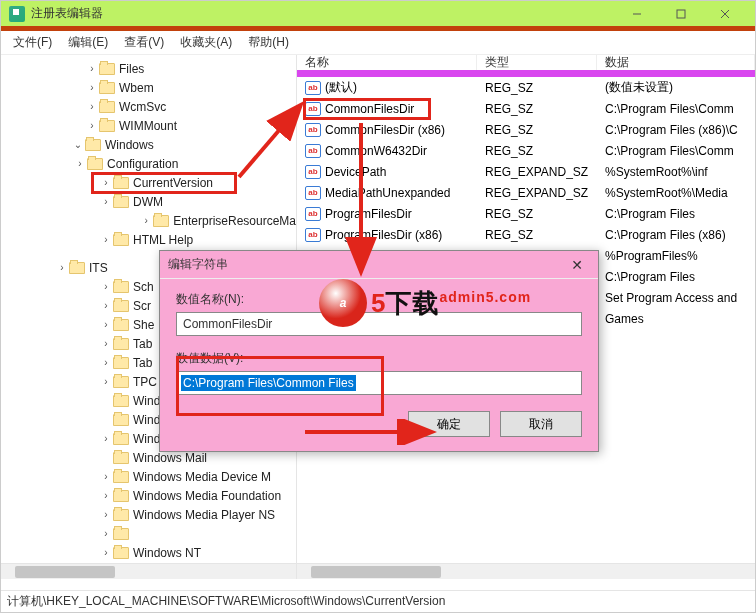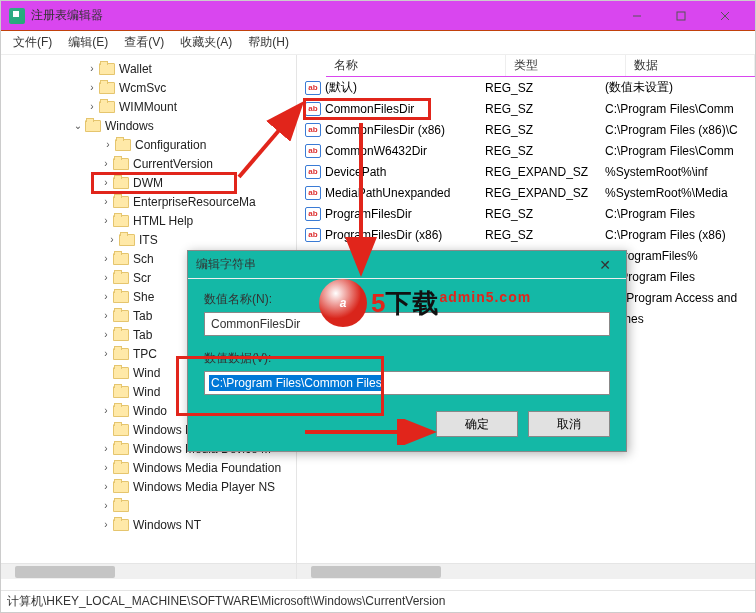--- a/index.html
+++ b/index.html
@@ -1,55 +1,55 @@
 <!DOCTYPE html>
 <html><head>
 <meta charset="utf-8">
 <style>
 * { box-sizing: border-box; margin: 0; padding: 0; font-family: "Microsoft YaHei", "Segoe UI", sans-serif; font-size: 12px; }
 body { width: 756px; height: 613px; background: #fff; position: relative; overflow: hidden; border: 1px solid #ccc; }
-.titlebar { height: 30px; display: flex; align-items: center; padding: 0 8px; background: #d946ef; border-bottom: 1px solid #c2410c; }
+.titlebar { height: 30px; display: flex; align-items: center; padding: 0 8px; background: #bef264; border-bottom: 5px solid #c2410c; }
 .titlebar .app-icon { width: 16px; height: 16px; margin-right: 6px; background: linear-gradient(135deg,#3a8,#2a7); border-radius: 2px; position: relative; }
 .titlebar .app-icon::after { content: ""; position: absolute; left: 4px; top: 3px; width: 6px; height: 6px; background: #fff; }
 .titlebar .title { flex: 1; color: #333; }
 .titlebar .winbtn { width: 44px; height: 30px; display: flex; align-items: center; justify-content: center; color: #555; }
 .titlebar .winbtn svg { width: 10px; height: 10px; }
 .menubar { height: 24px; display: flex; align-items: center; padding: 0 4px; border-bottom: 1px solid #eee; }
 .menubar .menu-item { padding: 2px 8px; color: #333; }
 .content { display: flex; height: 524px; position: relative; }
 .tree { width: 296px; border-right: 1px solid #e5e5e5; overflow: hidden; position: relative; }
 .tree-inner { padding: 4px 0 0 0; }
 .tree-row { display: flex; align-items: center; height: 19px; white-space: nowrap; position: relative; }
 .tw { width: 14px; height: 14px; display: inline-flex; align-items: center; justify-content: center; color: #555; font-size: 10px; }
 .tw::before { content: "›"; display: inline-block; transform: none; }
 .tw.open::before { content: "⌄"; }
 .tw.none::before { content: ""; }
 .folder-icon { width: 16px; height: 12px; background: #ffe9a8; border: 1px solid #e5c56e; border-radius: 1px 1px 0 0; margin-right: 4px; position: relative; }
 .folder-icon::before { content: ""; position: absolute; top: -3px; left: 0; width: 6px; height: 3px; background: #ffe9a8; border: 1px solid #e5c56e; border-bottom: none; }
 .tree-label { color: #222; }
 .list { flex: 1; position: relative; overflow: hidden; }
-.list-header { display: flex; height: 22px; align-items: center; border-bottom: 1px solid #d946ef; background: #fff; margin-left: 29px; }
+.list-header { display: flex; height: 22px; align-items: center; border-bottom: 7px solid #d946ef; background: #fff; }
 .list-header .col { padding: 0 8px; color: #333; border-right: 1px solid #eee; height: 100%; display: flex; align-items: center; }
 .col-name { width: 180px; }
 .col-type { width: 120px; }
 .col-data { flex: 1; }
 .list-body { }
 .list-row { display: flex; height: 21px; align-items: center; }
 .list-row .cell { padding: 0 8px; white-space: nowrap; overflow: hidden; text-overflow: ellipsis; }
 .list-row .c-name { width: 180px; display: flex; align-items: center; gap: 4px; }
 .list-row .c-type { width: 120px; }
 .list-row .c-data { flex: 1; }
 .val-icon { width: 16px; height: 14px; background: #fff; border: 1px solid #3a7bd5; border-radius: 2px; display: inline-flex; align-items: center; justify-content: center; font-size: 8px; color: #d33; font-weight: bold; }
 .val-icon::after { content: "ab"; }
 .scrollbar-h { position: absolute; left: 0; right: 0; bottom: 0; height: 16px; background: #f0f0f0; border-top: 1px solid #e5e5e5; }
 .scrollbar-h .thumb { position: absolute; top: 2px; height: 12px; background: #c5c5c5; border-radius: 2px; }
 .statusbar { position: absolute; left: 0; right: 0; bottom: 0; height: 22px; display: flex; align-items: center; padding: 0 6px; border-top: 1px solid #e5e5e5; background: #fff; color: #333; }
 .hl-red { position: absolute; border: 3px solid #e1251b; pointer-events: none; }
 .arrow { position: absolute; pointer-events: none; }
-.dialog { position: absolute; left: 186px; top: 249px; width: 440px; background: #14b8a6; border: 1px solid #888; box-shadow: 2px 2px 10px rgba(0,0,0,.3); }
+.dialog { position: absolute; left: 158px; top: 249px; width: 440px; background: #f9a8d4; border: 1px solid #888; box-shadow: 2px 2px 10px rgba(0,0,0,.3); }
 .dialog .titlebar2 { height: 28px; display: flex; align-items: center; padding: 0 8px; border-bottom: 1px solid #eee; }
 .dialog .titlebar2 .t { flex: 1; color: #333; }
 .dialog .titlebar2 .close { width: 26px; height: 22px; display: flex; align-items: center; justify-content: center; font-size: 14px; color: #333; }
 .dialog .body { padding: 12px 16px 14px; }
 .dialog label { display: block; margin-bottom: 4px; color: #333; }
 .dialog input.text { width: 100%; height: 24px; border: 1px solid #888; padding: 0 6px; background: #fff; }
 .dialog input.text.ro { background: #fff; color: #333; }
 .dialog .sel { background: #0078d7; color: #fff; }
 .dialog .btnrow { display: flex; justify-content: flex-end; gap: 10px; margin-top: 16px; }
 .dialog button { width: 82px; height: 26px; background: #e1e1e1; border: 1px solid #888; }
@@ -89,63 +89,68 @@
   <span class="menu-item">收藏夹(A)</span>
   <span class="menu-item">帮助(H)</span>
 </div>
 
 <div class="content">
   <div class="tree">
     <div class="tree-inner" id="tree-inner">
         <div class="tree-row" style="padding-left: 84px;">
           <span class="tw "></span>
           <span class="folder-icon"></span>
-          <span class="tree-label">Wallet</span>
+          <span class="tree-label">Files</span>
+        </div>
+        <div class="tree-row" style="padding-left: 84px;">
+          <span class="tw "></span>
+          <span class="folder-icon"></span>
+          <span class="tree-label">Wbem</span>
         </div>
         <div class="tree-row" style="padding-left: 84px;">
           <span class="tw "></span>
           <span class="folder-icon"></span>
           <span class="tree-label">WcmSvc</span>
         </div>
         <div class="tree-row" style="padding-left: 84px;">
           <span class="tw "></span>
           <span class="folder-icon"></span>
           <span class="tree-label">WIMMount</span>
         </div>
         <div class="tree-row" style="padding-left: 70px;">
           <span class="tw open"></span>
           <span class="folder-icon"></span>
           <span class="tree-label">Windows</span>
         </div>
-        <div class="tree-row" style="padding-left: 100px;">
+        <div class="tree-row" style="padding-left: 72px;">
           <span class="tw "></span>
           <span class="folder-icon"></span>
           <span class="tree-label">Configuration</span>
         </div>
         <div class="tree-row" style="padding-left: 98px;">
           <span class="tw "></span>
           <span class="folder-icon"></span>
           <span class="tree-label">CurrentVersion</span>
         </div>
         <div class="tree-row" style="padding-left: 98px;">
           <span class="tw "></span>
           <span class="folder-icon"></span>
           <span class="tree-label">DWM</span>
         </div>
-        <div class="tree-row" style="padding-left: 98px;">
+        <div class="tree-row" style="padding-left: 98px; justify-content: flex-end;">
           <span class="tw "></span>
           <span class="folder-icon"></span>
           <span class="tree-label">EnterpriseResourceMa</span>
         </div>
         <div class="tree-row" style="padding-left: 98px;">
           <span class="tw "></span>
           <span class="folder-icon"></span>
           <span class="tree-label">HTML Help</span>
         </div>
-        <div class="tree-row" style="padding-left: 104px;">
+        <div class="tree-row" style="padding-left: 54px; margin-top: 9px;">
           <span class="tw "></span>
           <span class="folder-icon"></span>
           <span class="tree-label">ITS</span>
         </div>
         <div class="tree-row" style="padding-left: 98px;">
           <span class="tw "></span>
           <span class="folder-icon"></span>
           <span class="tree-label">Sch</span>
         </div>
         <div class="tree-row" style="padding-left: 98px;">

